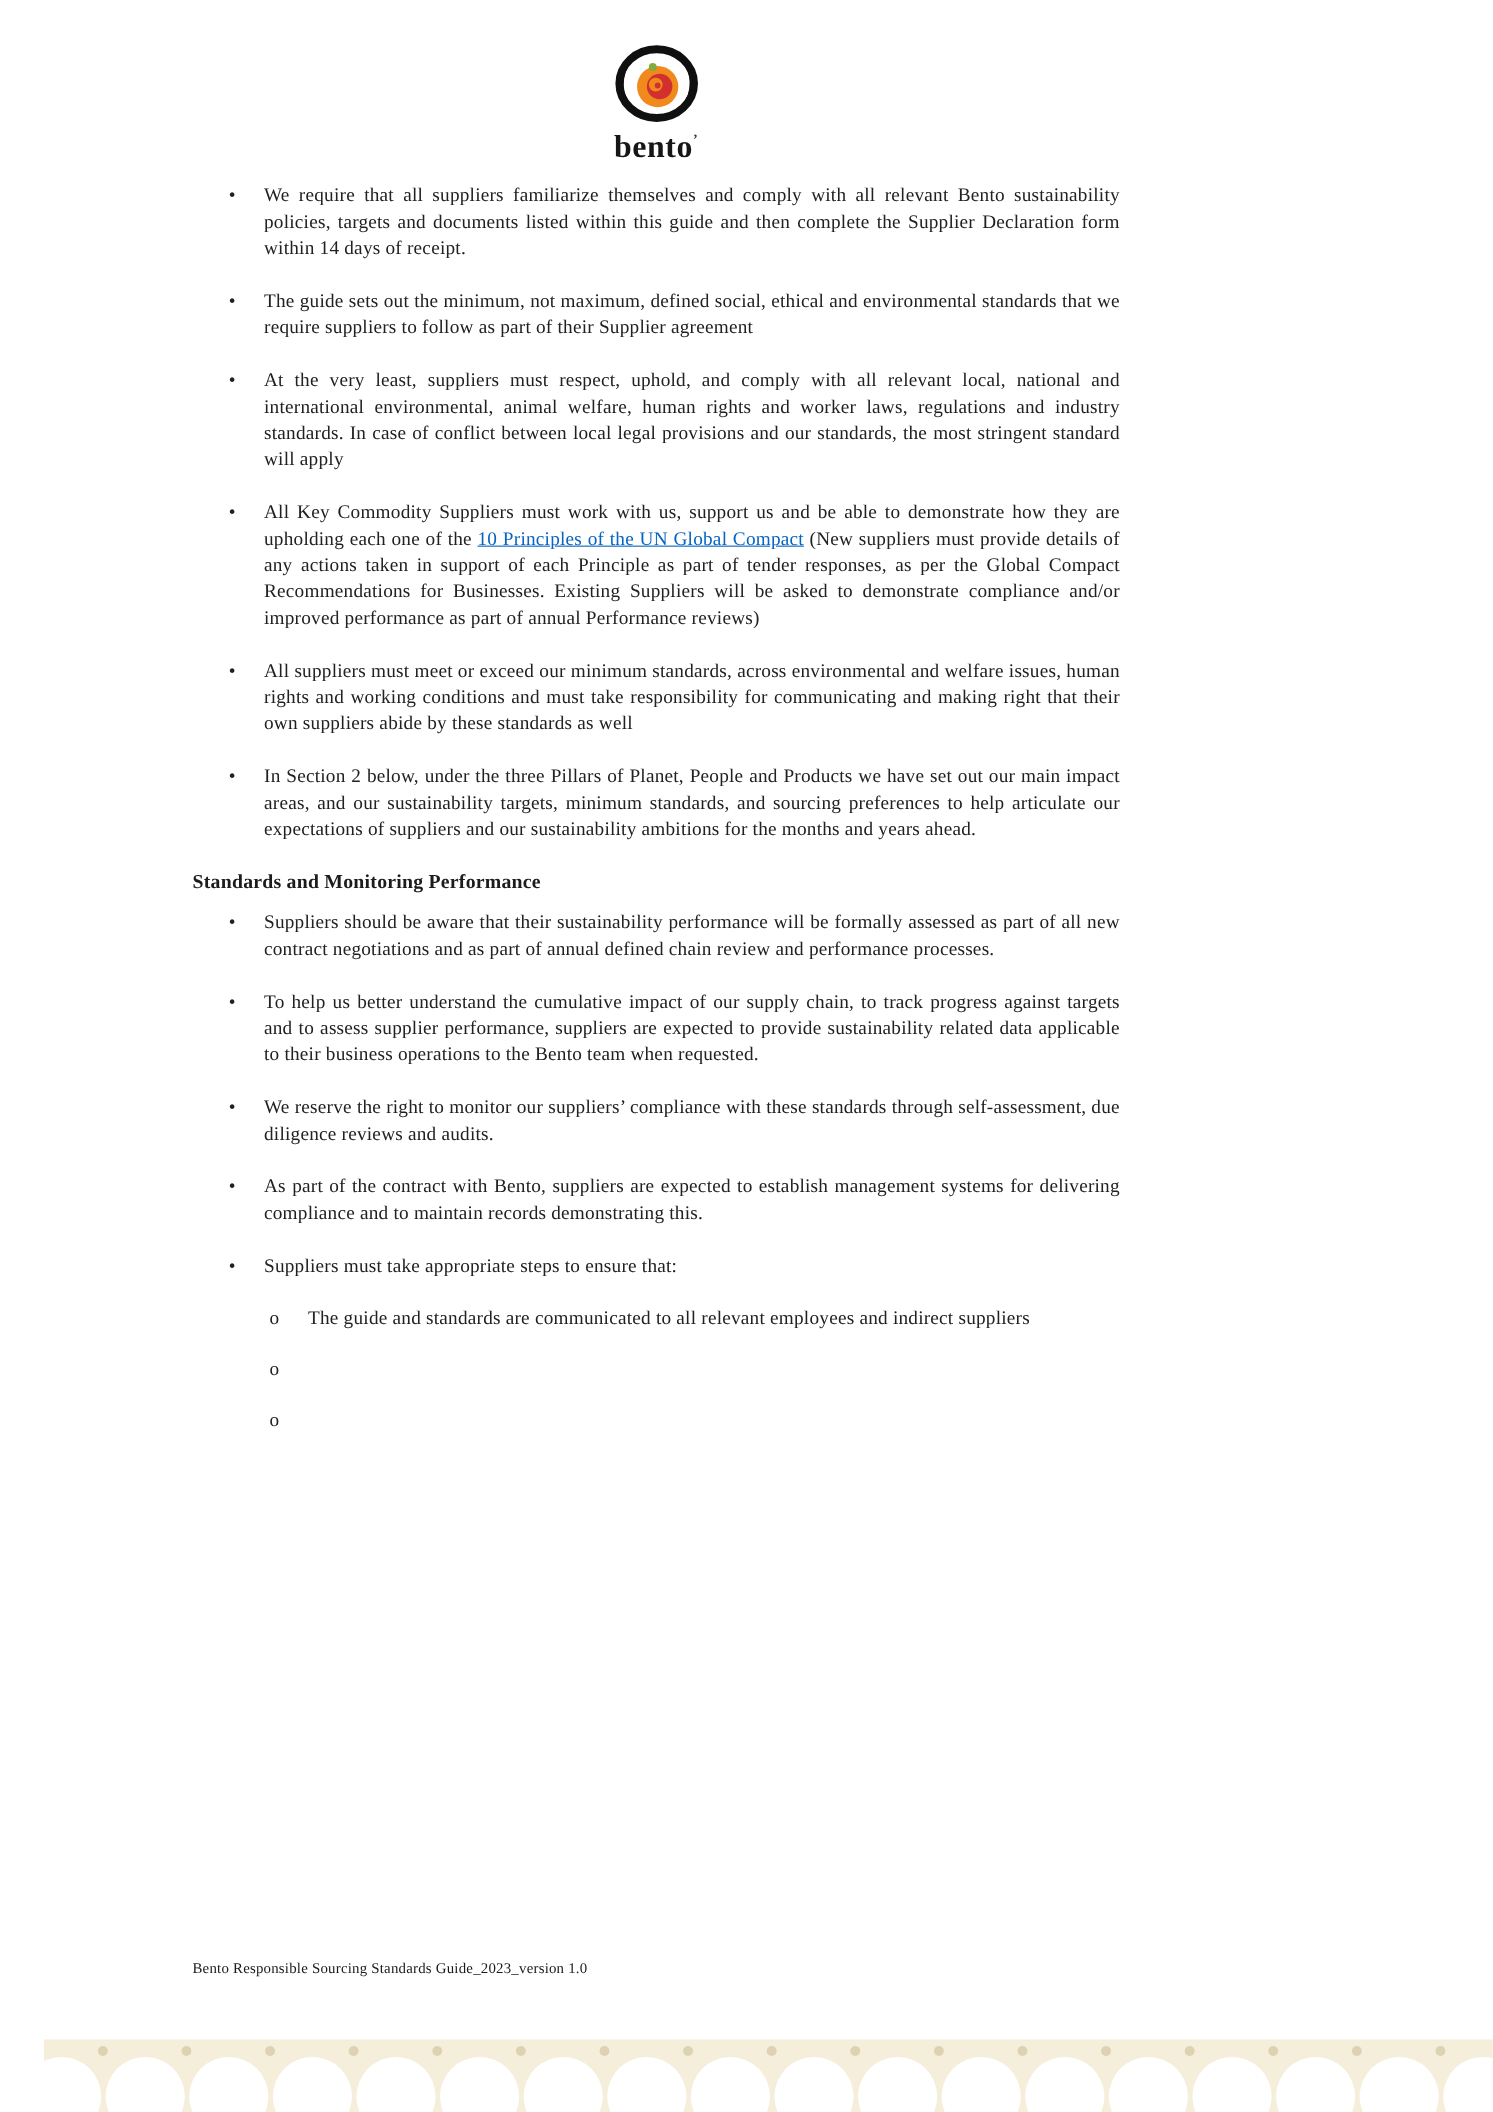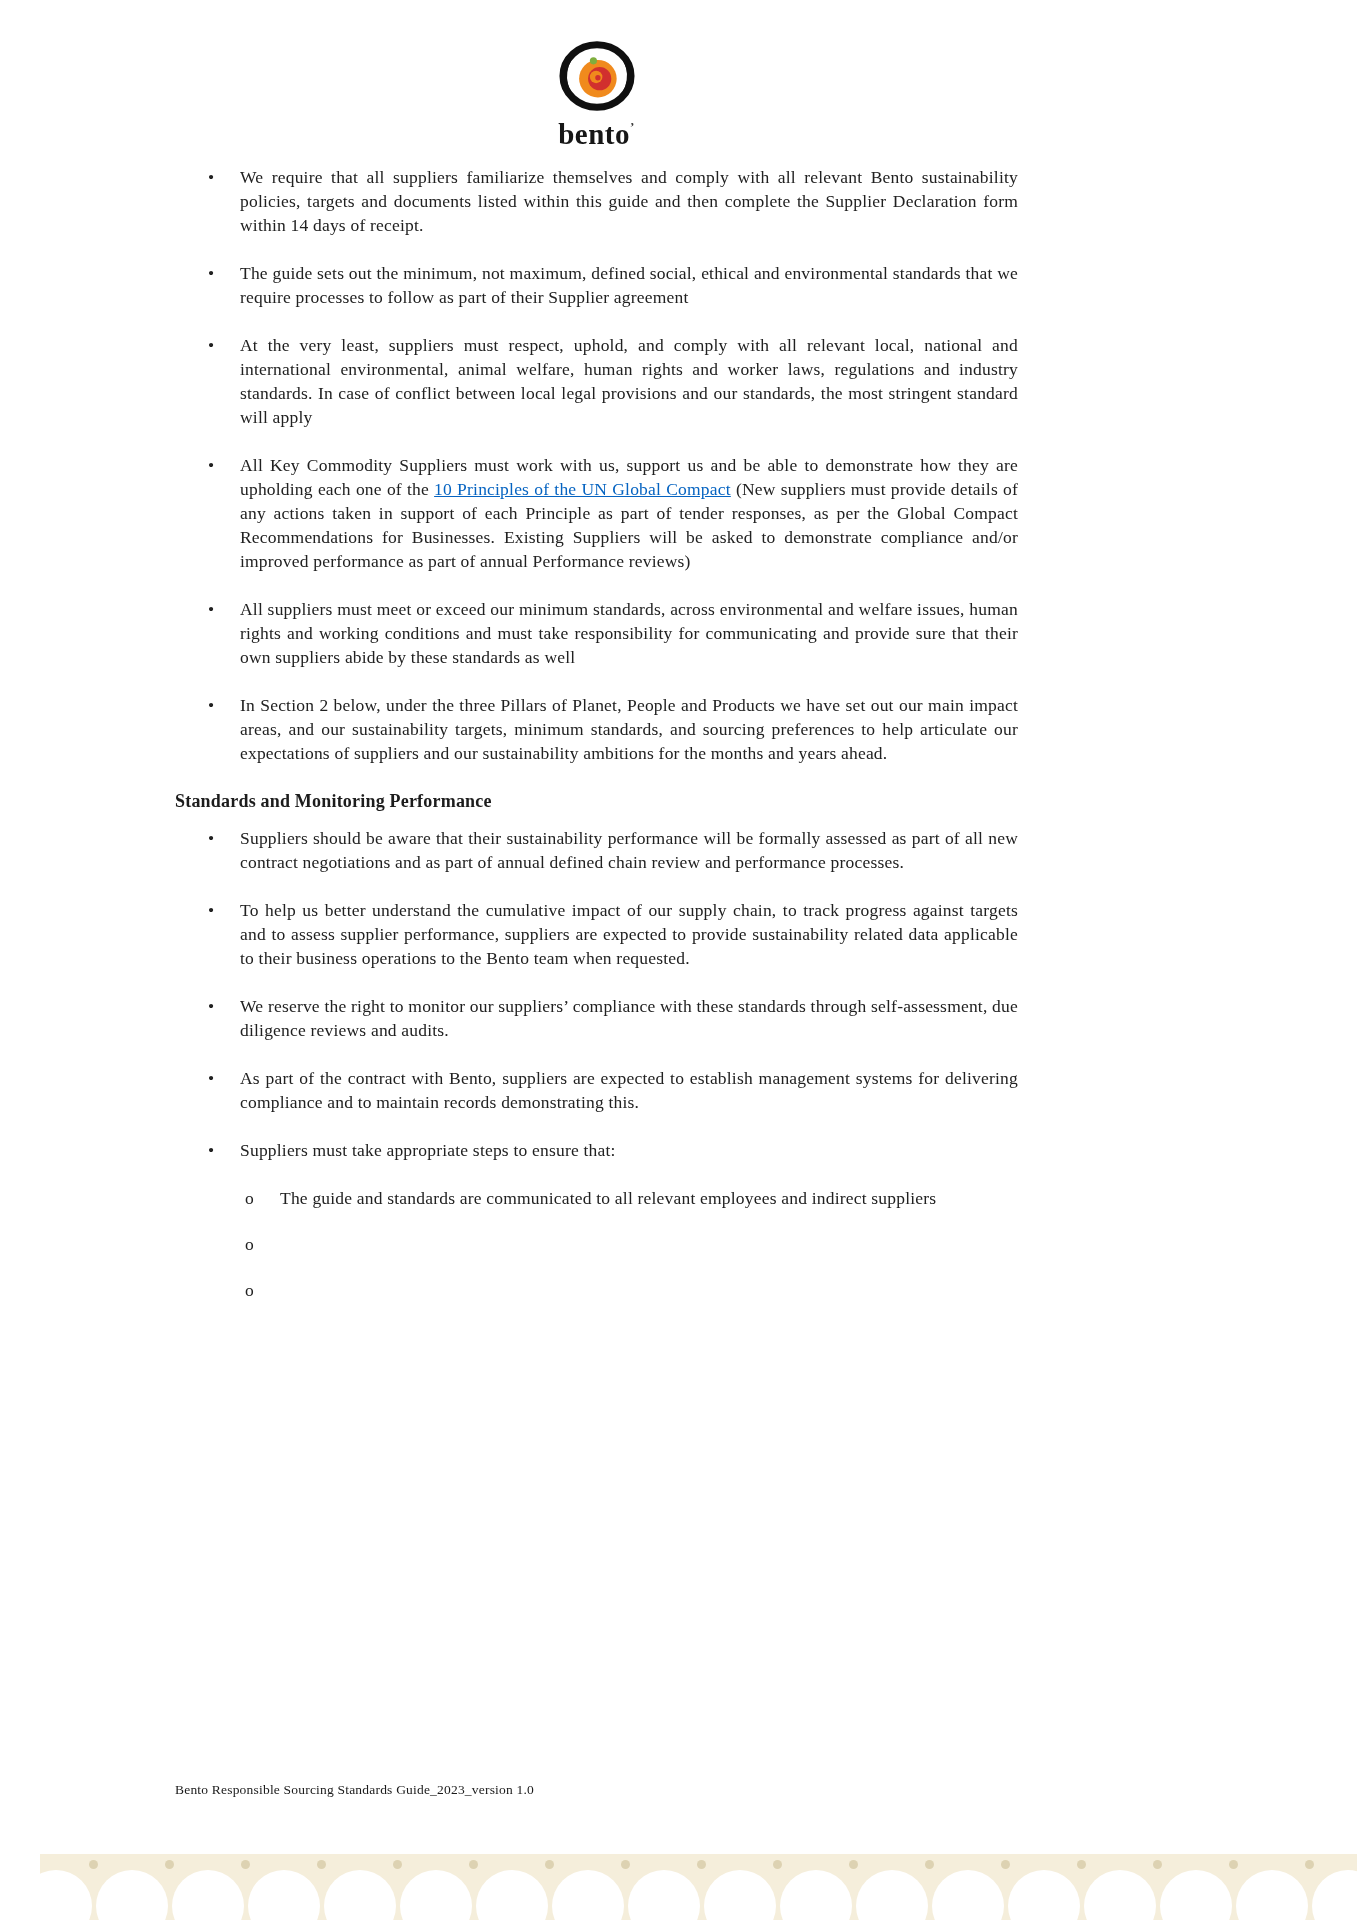--- a/index.html
+++ b/index.html
@@ -115,33 +115,33 @@
     </div>
 
     <div>
         <section class="doc-section">
           <div class="bullet">
             <span class="marker">•</span>
             <div class="bullet-text">We require that all suppliers familiarize themselves and comply with all relevant Bento sustainability policies, targets and documents listed within this guide and then complete the Supplier Declaration form within 14 days of receipt.</div>
           </div>
           <div class="bullet">
             <span class="marker">•</span>
-            <div class="bullet-text">The guide sets out the minimum, not maximum, defined social, ethical and environmental standards that we require processes to follow as part of their Supplier agreement</div>
+            <div class="bullet-text">The guide sets out the minimum, not maximum, defined social, ethical and environmental standards that we require suppliers to follow as part of their Supplier agreement</div>
           </div>
           <div class="bullet">
             <span class="marker">•</span>
             <div class="bullet-text">At the very least, suppliers must respect, uphold, and comply with all relevant local, national and international environmental, animal welfare, human rights and worker laws, regulations and industry standards. In case of conflict between local legal provisions and our standards, the most stringent standard will apply</div>
           </div>
           <div class="bullet">
             <span class="marker">•</span>
             <div class="bullet-text">All Key Commodity Suppliers must work with us, support us and be able to demonstrate how they are upholding each one of the <a class="doc-link" href="#" style="color: rgb(5, 99, 193);">10 Principles of the UN Global Compact</a> (New suppliers must provide details of any actions taken in support of each Principle as part of tender responses, as per the Global Compact Recommendations for Businesses. Existing Suppliers will be asked to demonstrate compliance and/or improved performance as part of annual Performance reviews)</div>
           </div>
           <div class="bullet">
             <span class="marker">•</span>
-            <div class="bullet-text">All suppliers must meet or exceed our minimum standards, across environmental and welfare issues, human rights and working conditions and must take responsibility for communicating and provide sure that their own suppliers abide by these standards as well</div>
+            <div class="bullet-text">All suppliers must meet or exceed our minimum standards, across environmental and welfare issues, human rights and working conditions and must take responsibility for communicating and making right that their own suppliers abide by these standards as well</div>
           </div>
           <div class="bullet">
             <span class="marker">•</span>
             <div class="bullet-text">In Section 2 below, under the three Pillars of Planet, People and Products we have set out our main impact areas, and our sustainability targets, minimum standards, and sourcing preferences to help articulate our expectations of suppliers and our sustainability ambitions for the months and years ahead.</div>
           </div>
         </section>
         <section class="doc-section">
           <h2 class="section-heading">Standards and Monitoring Performance</h2>
           <div class="bullet">
             <span class="marker">•</span>

